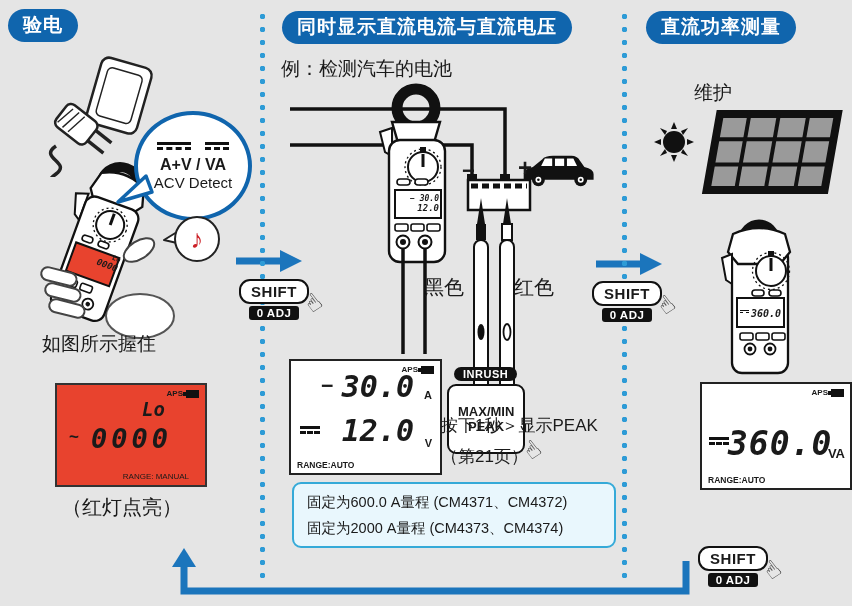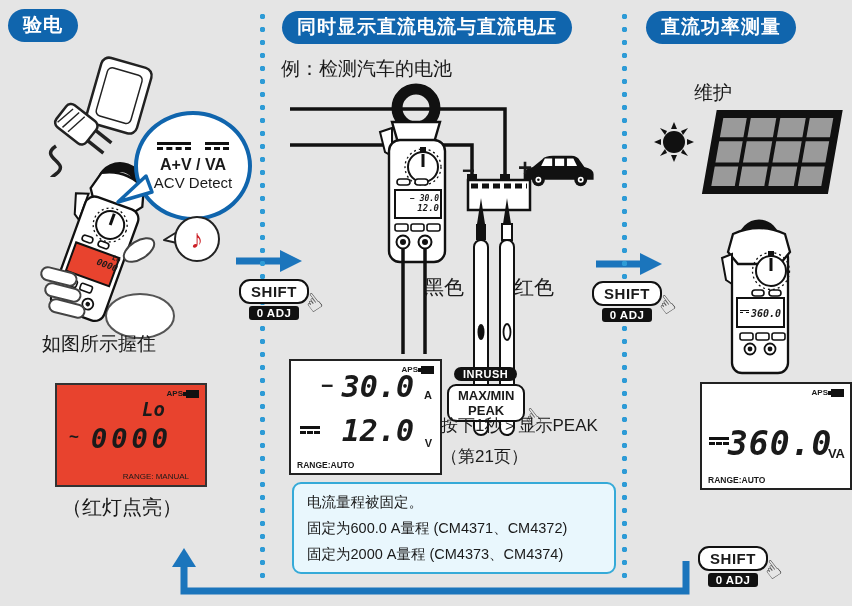--- a/index.html
+++ b/index.html
@@ -23,21 +23,21 @@
   .dcsym-xs::after{content:"";position:absolute;left:0;top:1px;width:100%;height:0;border-top:1.5px dashed #111}
   .shift-wrap{position:absolute;display:flex;flex-direction:column;align-items:center}
   .shift-btn{background:#fff;border:2.5px solid #111;border-radius:11px;font-weight:bold;
              font-size:15px;padding:2px 10px;letter-spacing:.5px;position:relative;z-index:2}
   .zadj{background:#111;color:#fff;font-weight:bold;font-size:11.5px;padding:1px 8px;
         border-radius:3px;margin-top:2px;letter-spacing:.5px;position:relative;z-index:2}
   .hand{position:absolute;font-size:24px;line-height:1;transform:rotate(-38deg);color:#111;z-index:3}
   .inrush{background:#111;color:#fff;font-weight:bold;font-size:11px;padding:1px 9px;
           border-radius:8px;letter-spacing:.5px;display:inline-block}
   .mm-btn{background:#fff;border:2.5px solid #111;border-radius:9px;font-weight:bold;font-size:13px;
-          text-align:center;padding:2px 9px;line-height:15px;margin-top:2px}
+          text-align:center;padding:18px 9px;line-height:15px;margin-top:2px}
   .info-box{position:absolute;background:var(--info-bg,#e9f7fd);border:2.5px solid var(--info-border,#35aad8);
             border-radius:9px;padding:5px 13px;font-size:14.5px;line-height:26px;white-space:nowrap}
   .bubble{position:absolute;border:4px solid var(--badge-blue,#1065ad);border-radius:50%;background:#fff;
           display:flex;flex-direction:column;align-items:center;justify-content:center;text-align:center;z-index:2}
   .note-bubble{position:absolute;border:2.5px solid #222;border-radius:50%;background:#fff;
                display:flex;align-items:center;justify-content:center;z-index:2}
   .mini{position:absolute;display:flex;flex-direction:column;justify-content:center;align-items:flex-end;z-index:2}
 </style>
 </head>
 <body>
@@ -225,21 +225,20 @@
     <div class="mm-btn" style="position:relative">
       <div>MAX/MIN</div>
       <div>PEAK</div>
       <span class="hand" style="right:-16px;bottom:-10px">☝</span>
     </div>
   </div>
   <div class="abs" style="left:441px;top:414px;font-size:17px;font-weight:normal;white-space:nowrap">按下1秒＞显示PEAK</div>
   <div class="abs" style="left:441px;top:445px;font-size:17px;white-space:nowrap">（第21页）</div>
 
   <div class="info-box" style="left:292px;top:482px;width:294px">
-    <div>电流量程被固定。</div>
     <div>固定为600.0 A量程 (CM4371、CM4372)</div>
     <div>固定为2000 A量程 (CM4373、CM4374)</div>
   </div>
 
   <svg class="abs" style="left:594px;top:252px" width="70" height="24" viewBox="0 0 70 24">
     <line x1="2" y1="12" x2="48" y2="12" stroke="#1b75bc" stroke-width="7"></line>
     <polygon points="46,1 68,12 46,23" fill="#1b75bc"></polygon>
   </svg>
   <div class="shift-wrap" style="left:594px;top:281px;width:66px">
     <div class="shift-btn">SHIFT</div>

